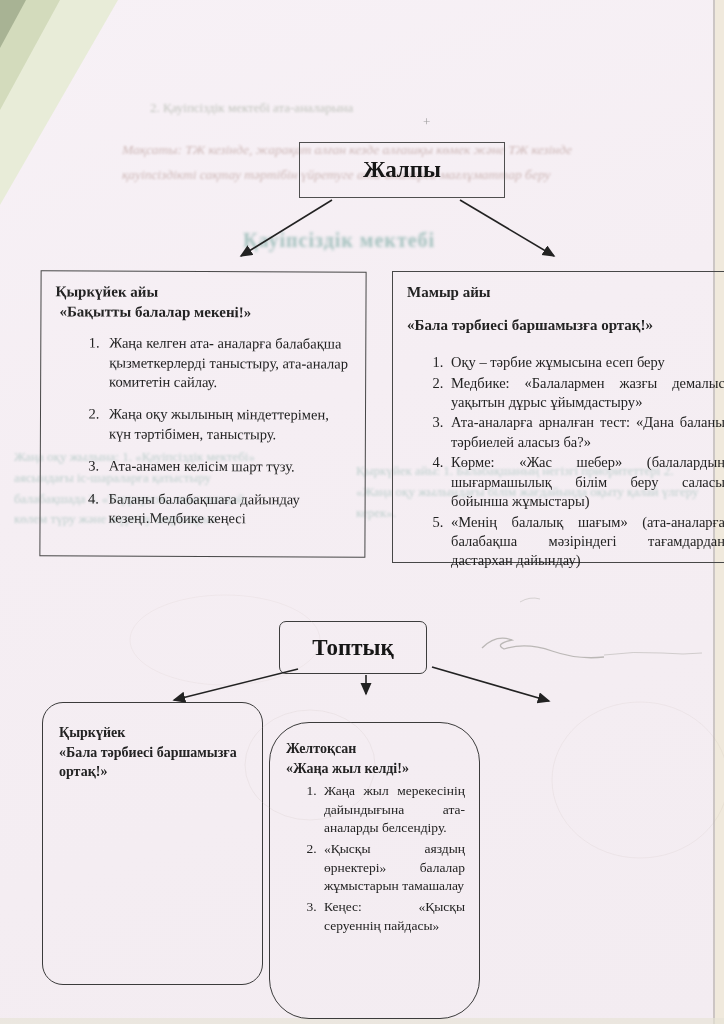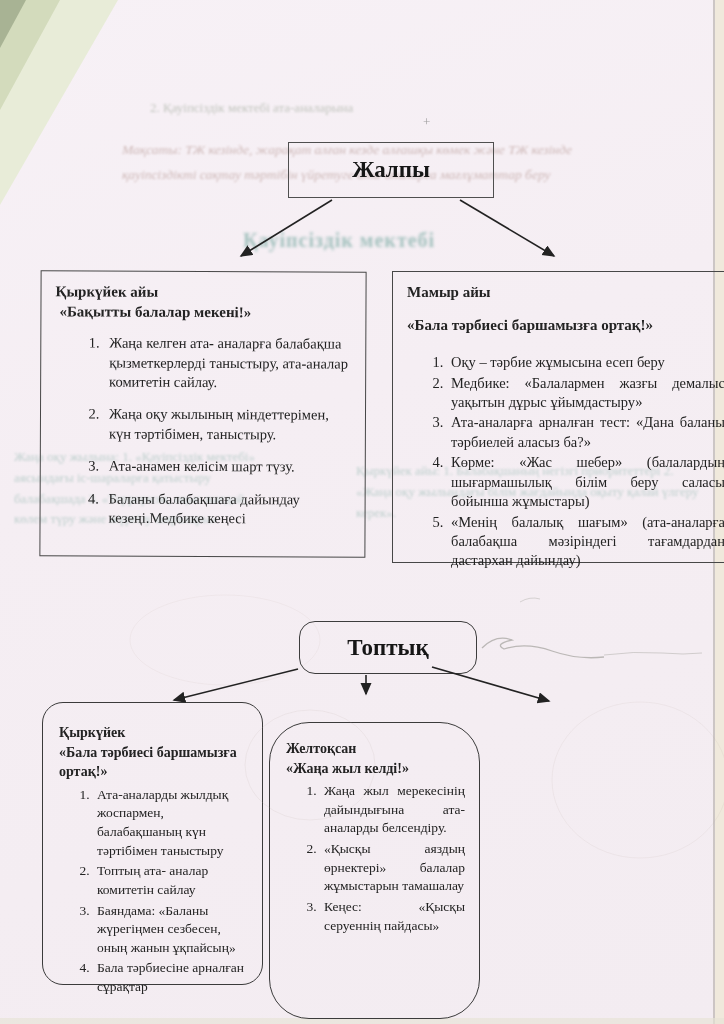--- a/index.html
+++ b/index.html
@@ -32,22 +32,22 @@
   .ghost-left{left:14px;top:447px;width:255px;}
   .ghost-right{left:356px;top:461px;width:345px;}
   .ghost-plus{left:423px;top:114px;font-size:13px;color:#8a8a8a;opacity:.8;filter:blur(.4px);}
 
   svg.connectors{position:absolute;left:0;top:0;z-index:3;pointer-events:none;}
 
   
   .dbox{position:absolute;z-index:2;border:1.6px solid #474747;background:transparent;box-sizing:border-box;}
   .headbox{display:flex;align-items:center;justify-content:center;
     font-weight:bold;font-size:23px;color:#161616;}
-  .box-general{left:288px;top:142px;width:206px;height:56px;border-color:#4f4f4f;}
-  .box-group{left:279px;top:621px;width:178px;height:53px;border-radius:16px;border-color:#3d3d3d;margin-left:20px;}
+  .box-general{left:299px;top:142px;width:206px;height:56px;border-color:#4f4f4f;}
+  .box-group{left:279px;top:621px;width:148px;height:53px;border-radius:7px;border-color:#3d3d3d;}
 
   .box-sep{left:40px;top:271px;width:326px;height:286px;transform:rotate(.25deg);}
   .box-may{left:392px;top:271px;width:346px;height:292px;}
   .contentbox{padding:10px 12px 8px 14px;font-size:14.5px;line-height:1.34;}
   .contentbox .title{font-weight:bold;font-size:15px;}
   .contentbox .title2{font-weight:bold;font-size:15px;padding-left:4px;}
   .box-may .title2{padding-left:0;margin-top:13px;}
   .contentbox ol{margin:12px 0 0 0;padding-left:48px;}
   .box-sep ol li{margin-bottom:13px;padding-left:6px;}
   .box-may ol{margin-top:18px;padding-left:40px;}
@@ -138,26 +138,20 @@
   </div>
 
   <div class="dbox headbox box-group">
     <span>Топтық</span>
   </div>
 
   <div class="dbox rbox box-b1">
     <div class="inner">
       <div class="title">Қыркүйек</div>
       <div class="title2">«Бала тәрбиесі баршамызға ортақ!»</div>
-      <ol>
-        <li>Ата-аналарды жылдық жоспармен, балабақшаның күн тәртібімен таныстыру</li>
-        <li>Топтың ата- аналар комитетін сайлау</li>
-        <li>Баяндама: «Баланы жүрегіңмен сезбесен, оның жанын ұқпайсың»</li>
-        <li>Бала тәрбиесіне арналған сұрақтар</li>
-      </ol>
     </div>
   </div>
 
   <div class="dbox rbox box-b2">
     <div class="inner">
       <div class="title">Желтоқсан</div>
       <div class="title2">«Жаңа жыл келді!»</div>
       <ol>
         <li>Жаңа жыл мерекесінің дайындығына ата- аналарды белсендіру.</li>
         <li>«Қысқы аяздың өрнектері» балалар жұмыстарын тамашалау</li>

